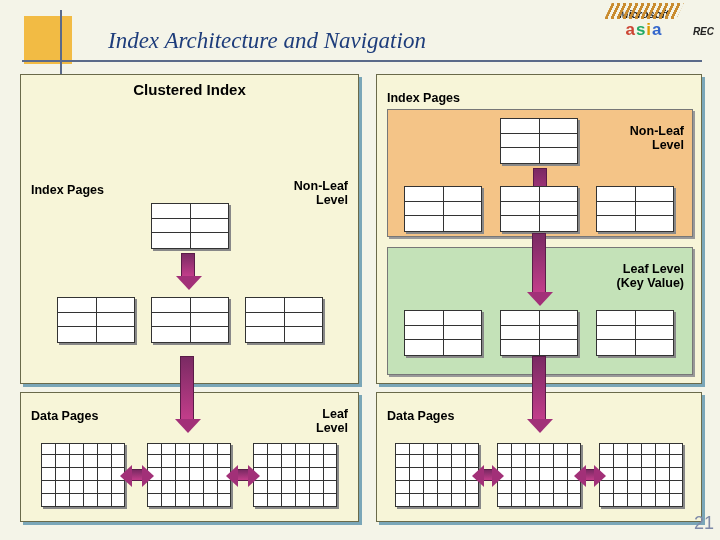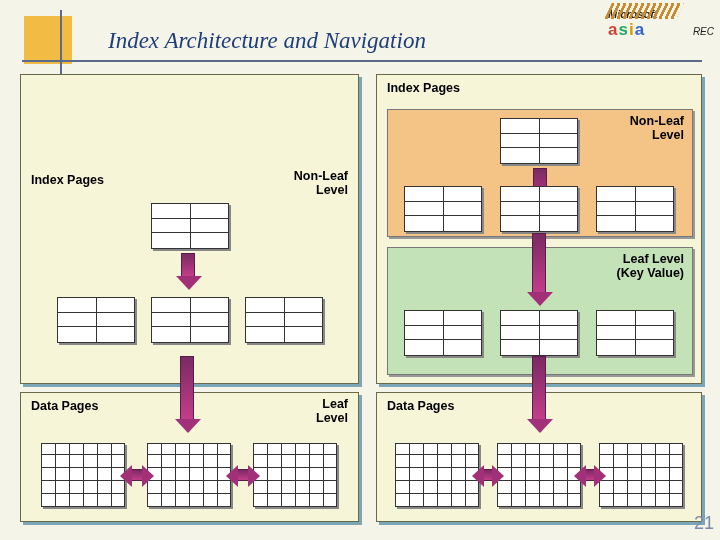--- a/index.html
+++ b/index.html
@@ -44,39 +44,40 @@
     top: 60px;
     width: 680px;
     height: 2px;
     background: #5a6a8a;
   }
   .logo {
     position: absolute;
     right: 40px;
     top: 8px;
     width: 72px;
+    text-align: center;
   }
   .logo-ms { font-size: 11px; font-weight: bold; font-style: italic; color:#222; }
   .logo-asia { font-size: 17px; font-weight: bold; letter-spacing: 1px; }
   .logo-asia .a1 { color:#c43; }
   .logo-asia .s  { color:#2a6; }
   .logo-asia .i  { color:#d90; }
   .logo-asia .a2 { color:#36c; }
   .logo-bars {
     position:absolute; top:-5px; left:0; width:72px; height:16px;
     background: repeating-linear-gradient(90deg,#c98b2e 0 3px,transparent 3px 6px);
     transform: skewX(-25deg);
   }
   .rec {
     position: absolute;
     right: 6px;
     top: 26px;
     font-size: 10px;
     font-style: italic;
-    font-weight: normal;
+    font-weight: bold;
     color: #222;
   }
   .page-num {
     position: absolute;
     right: 6px;
     bottom: 6px;
     font-size: 18px;
     color: #7e8aa8;
   }
 
@@ -95,20 +96,21 @@
   .ptitle {
     position: absolute;
     font-size: 15px;
     font-weight: bold;
     font-family: Verdana, Arial, sans-serif;
   }
   .plabel {
     position: absolute;
     font-size: 12.5px;
     font-weight: bold;
+    margin-top: 10px;
   }
   .plabel.right { text-align: right; }
 
   
   .subbox-orange {
     position:absolute; left:10px; top:34px; width:306px; height:128px;
     background:#f4c487; border:1px solid #777; box-shadow:2px 2px 0 #999;
   }
   .subbox-green {
     position:absolute; left:10px; top:172px; width:306px; height:128px;
@@ -178,20 +180,21 @@
 <div class="title-underline"></div>
 
 <div class="logo">
   <div class="logo-bars"></div>
   <div class="logo-ms">Microsoft</div>
   <div class="logo-asia"><span class="a1">a</span><span class="s">s</span><span class="i">i</span><span class="a2">a</span></div>
 </div>
 <div class="rec">REC</div>
 
 <div class="panel panel-left">
+  <div class="ptitle" style="left:0;right:0;top:6px;text-align:center">Clustered Index</div>
   <div class="plabel" style="left:10px;top:98px">Index Pages</div>
   <div class="plabel right" style="right:10px;top:94px;white-space:pre-line">Non-Leaf
 Level</div>
 
   <div class="mini" style="left:130px; top:128px"></div>
 
   <div class="arrow" style="left:160px; top:178px; height:24px"></div>
 
   <div class="mini" style="left:36px;  top:222px"></div>
   <div class="mini" style="left:130px; top:222px"></div>

